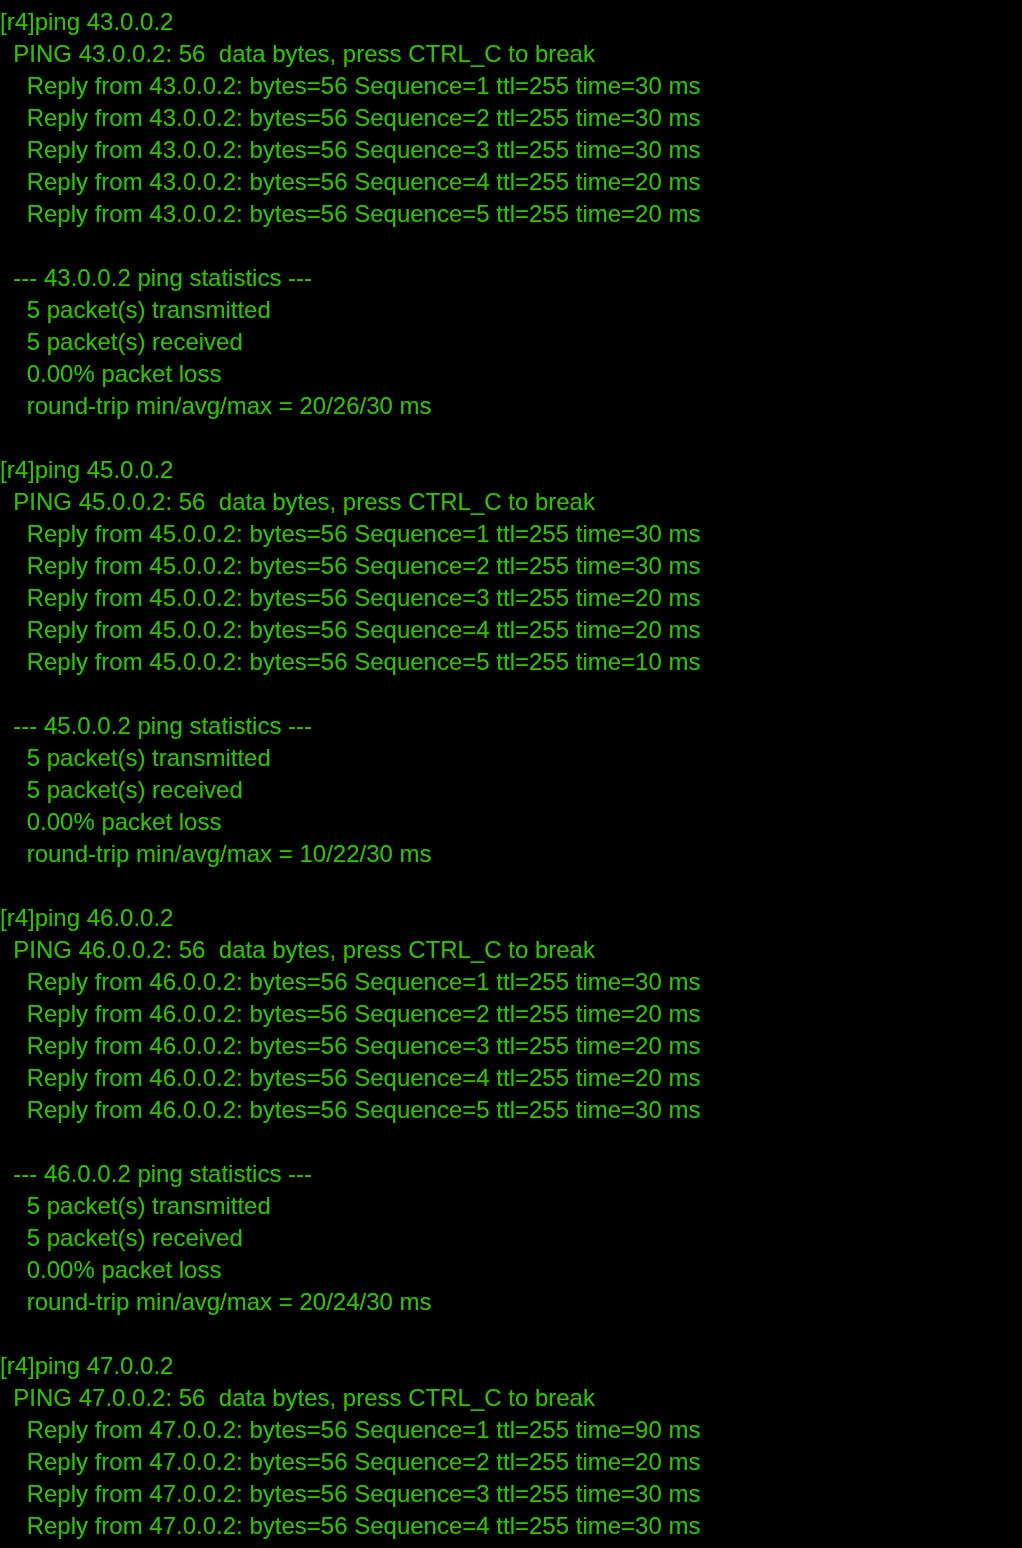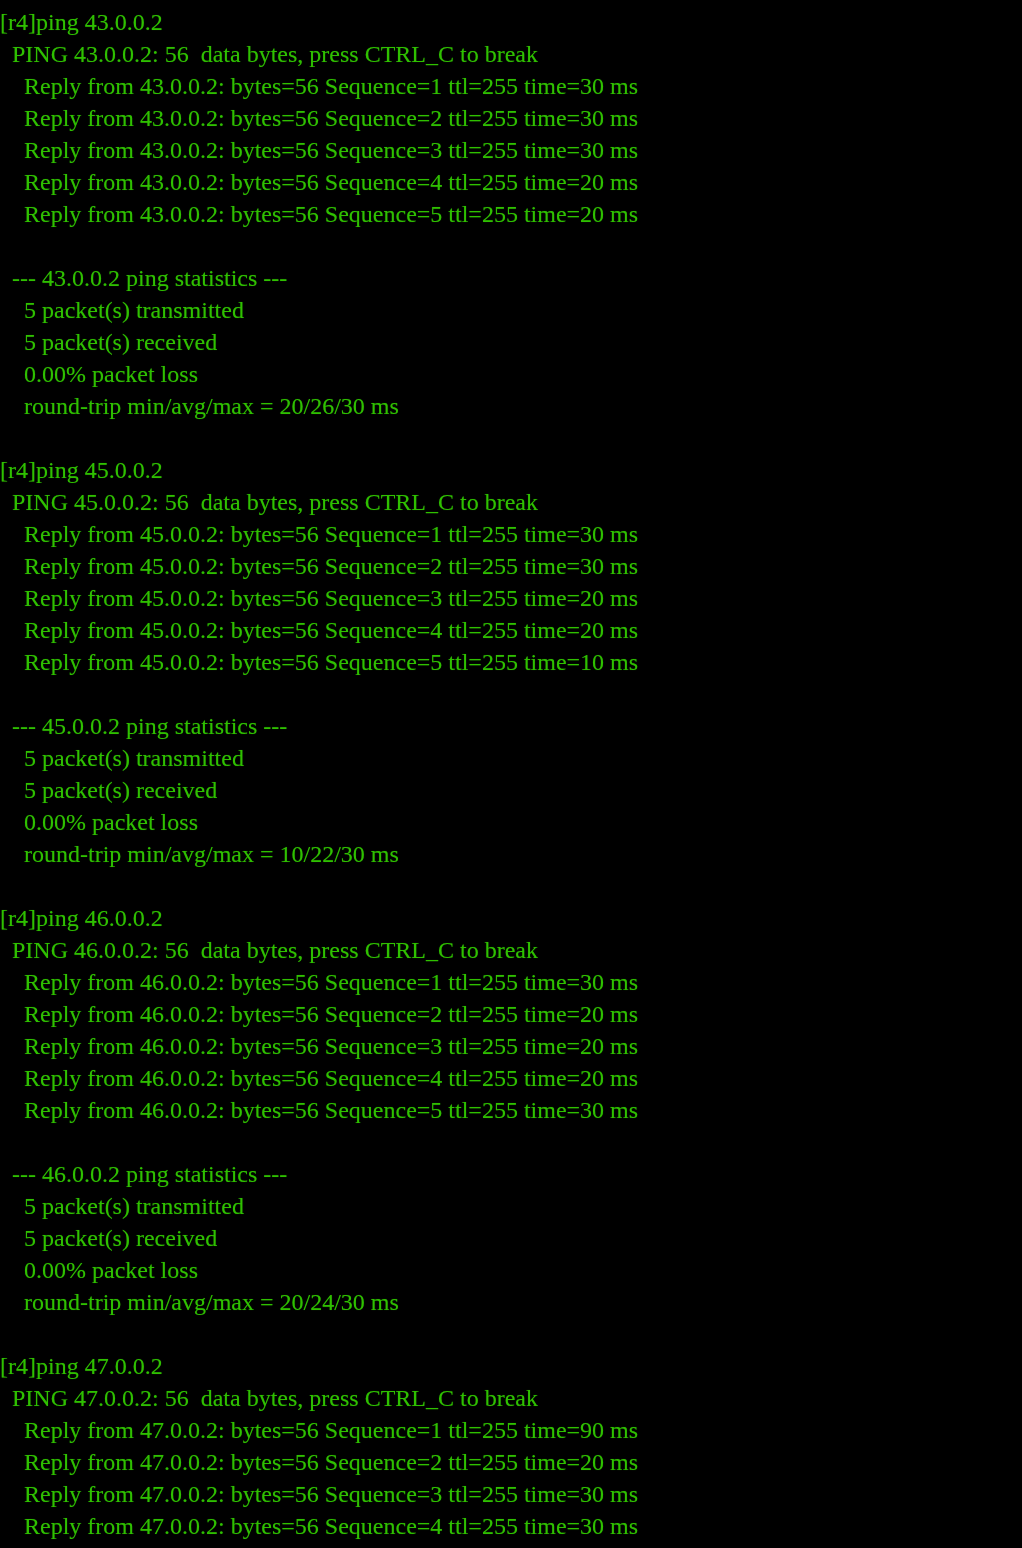--- a/index.html
+++ b/index.html
@@ -12,21 +12,21 @@
     width: 1022px;
     height: 1548px;
     overflow: hidden;
     font-family: "DejaVu Sans Mono", "Liberation Mono", monospace;
   }
   #terminal {
     width: 1022px;
     height: 1548px;
     background: #000000;
     color: #2fc000;
-    font-family: Liberation Serif, serif;
+    font-family: Liberation Sans, sans-serif;
     font-size: 24px;
     line-height: 32px;
     letter-spacing: 0px;
     padding: 0;
     box-sizing: border-box;
     overflow: hidden;
     position: relative;
   }
   #terminal-output {
     display: block;

